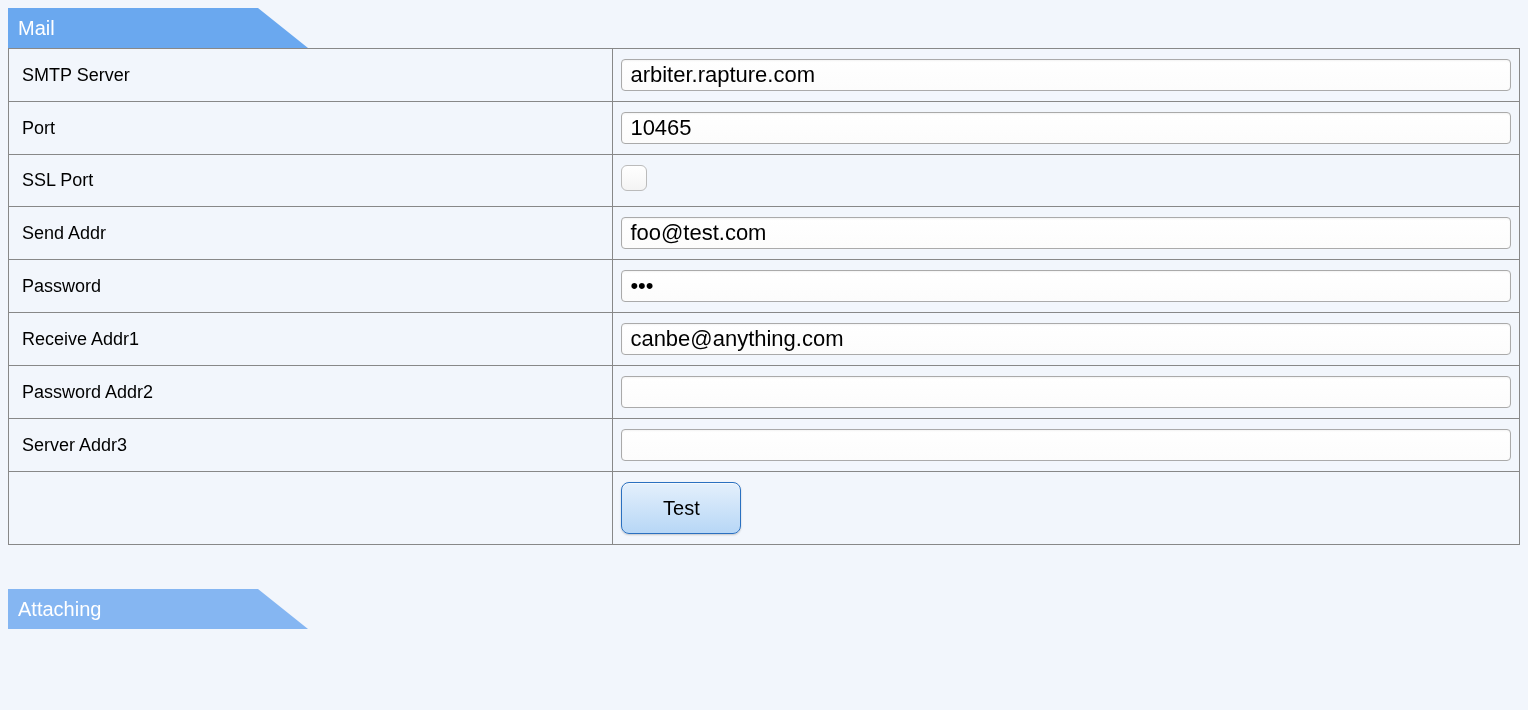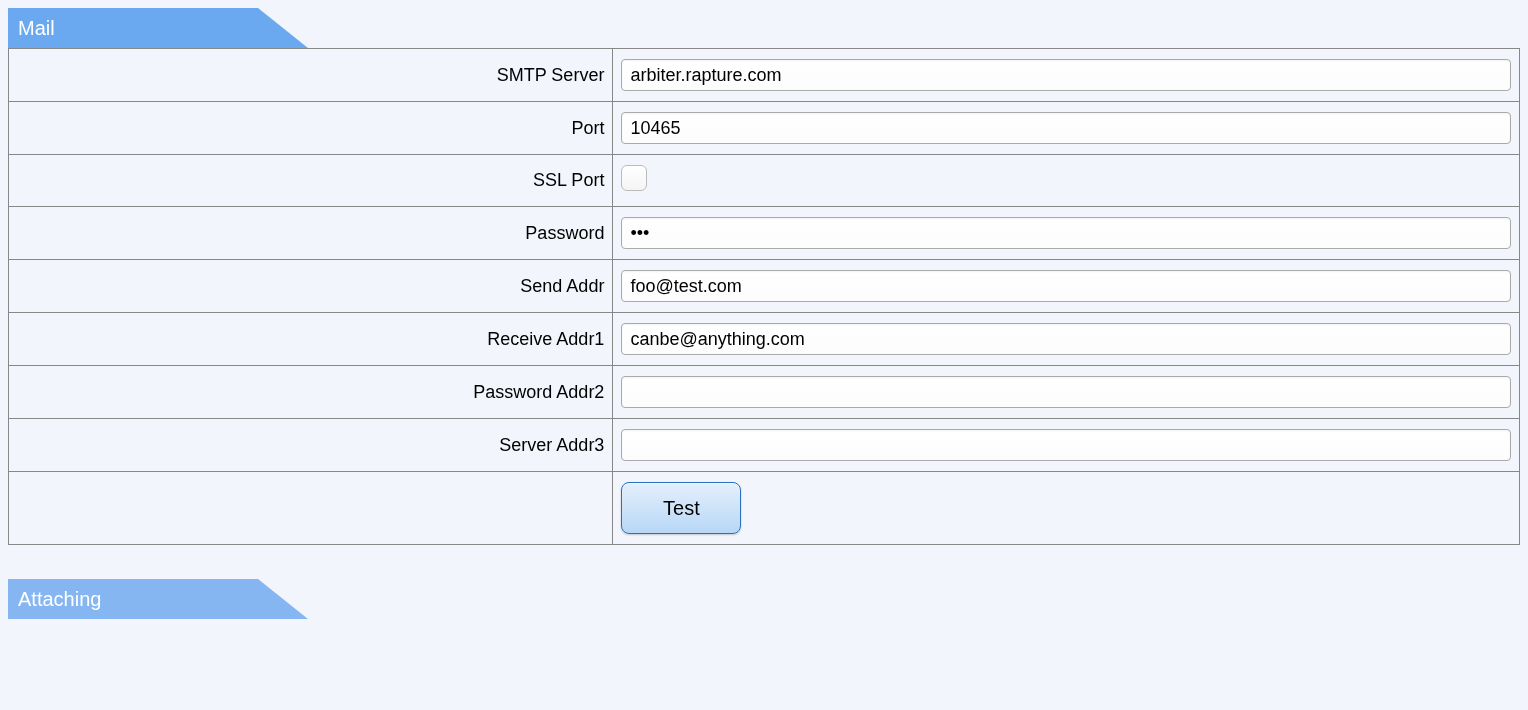--- a/index.html
+++ b/index.html
@@ -4,21 +4,21 @@
   <style>
     * { box-sizing: border-box; margin: 0; padding: 0; }
     body {
       background: #f2f6fc;
       font-family: Arial, Helvetica, sans-serif;
       font-size: 18px;
       color: #000;
       padding: 8px;
     }
     .section {
-      margin-bottom: 34px;
+      margin-bottom: 44px;
     }
     .section-header {
       position: relative;
       height: 40px;
     }
     .tab-shape {
       position: absolute;
       left: 0;
       bottom: 0;
       height: 40px;
@@ -45,34 +45,33 @@
       background: #f2f6fc;
     }
     table.cfg td {
       border: 1.5px solid #888;
       padding: 10px 8px;
       vertical-align: middle;
       height: 52px;
     }
     table.cfg td.label-cell {
       width: 40%;
-      padding-left: 6px;
-      text-align: right;
+      padding-left: 13px;
     }
     table.cfg td.input-cell {
       width: 60%;
     }
     input[type="text"], input[type="password"] {
       width: 100%;
       height: 32px;
       border: 1px solid #aaa;
       border-radius: 4px;
       background: linear-gradient(#fff, #fcfcfc);
       padding: 4px 8px;
-      font-size: 18px;
+      font-size: 22px;
       font-family: inherit;
       box-shadow: inset 0 1px 2px rgba(0,0,0,0.05);
     }
     .checkbox-wrap {
       display: inline-flex;
       align-items: center;
       justify-content: center;
       width: 26px;
       height: 26px;
       border: 1px solid #bbb;
@@ -123,29 +122,29 @@
         <input type="text" value="10465" style="">
       </td>
     </tr>
     <tr>
       <td class="label-cell">SSL Port</td>
       <td class="input-cell">
         <span class="checkbox-wrap"></span>
       </td>
     </tr>
     <tr>
+      <td class="label-cell">Send Addr</td>
+      <td class="input-cell">
+        <input type="text" value="foo@test.com" style="">
+      </td>
+    </tr>
+    <tr>
       <td class="label-cell">Password</td>
       <td class="input-cell">
         <input type="text" value="•••" style="">
-      </td>
-    </tr>
-    <tr>
-      <td class="label-cell">Send Addr</td>
-      <td class="input-cell">
-        <input type="text" value="foo@test.com" style="">
       </td>
     </tr>
     <tr>
       <td class="label-cell">Receive Addr1</td>
       <td class="input-cell">
         <input type="text" value="canbe@anything.com" style="">
       </td>
     </tr>
     <tr>
       <td class="label-cell">Password Addr2</td>

